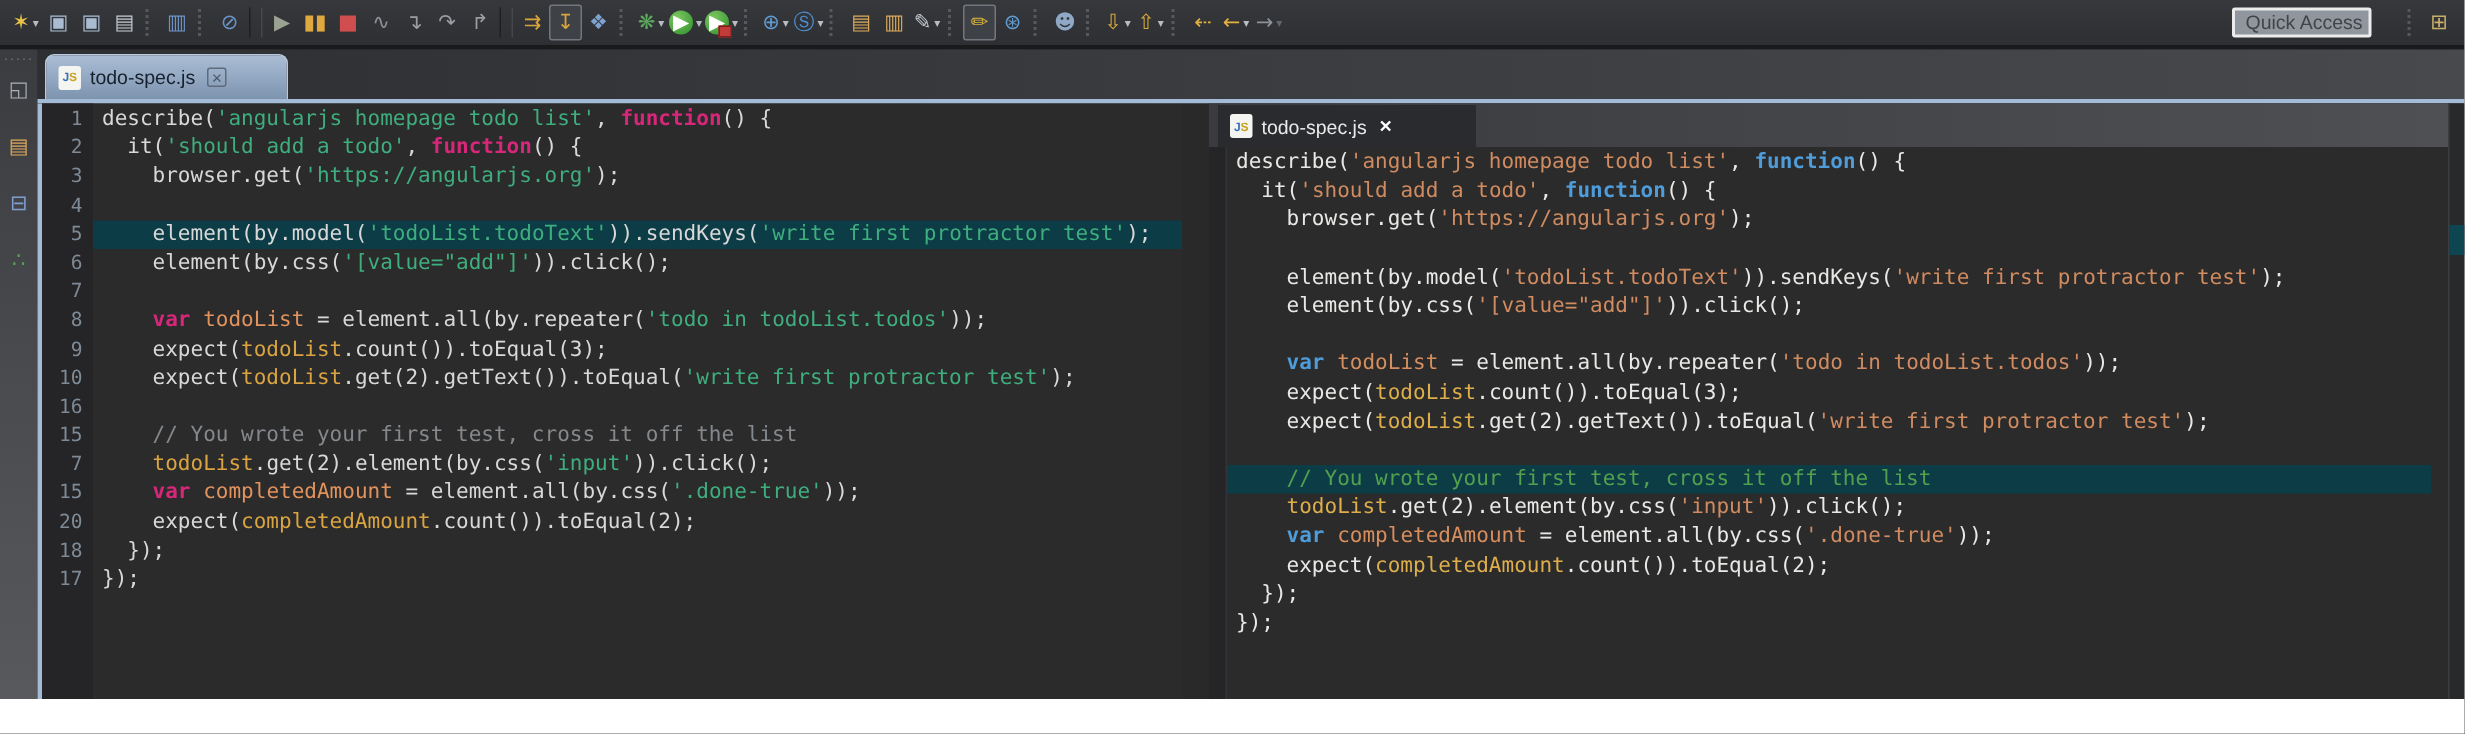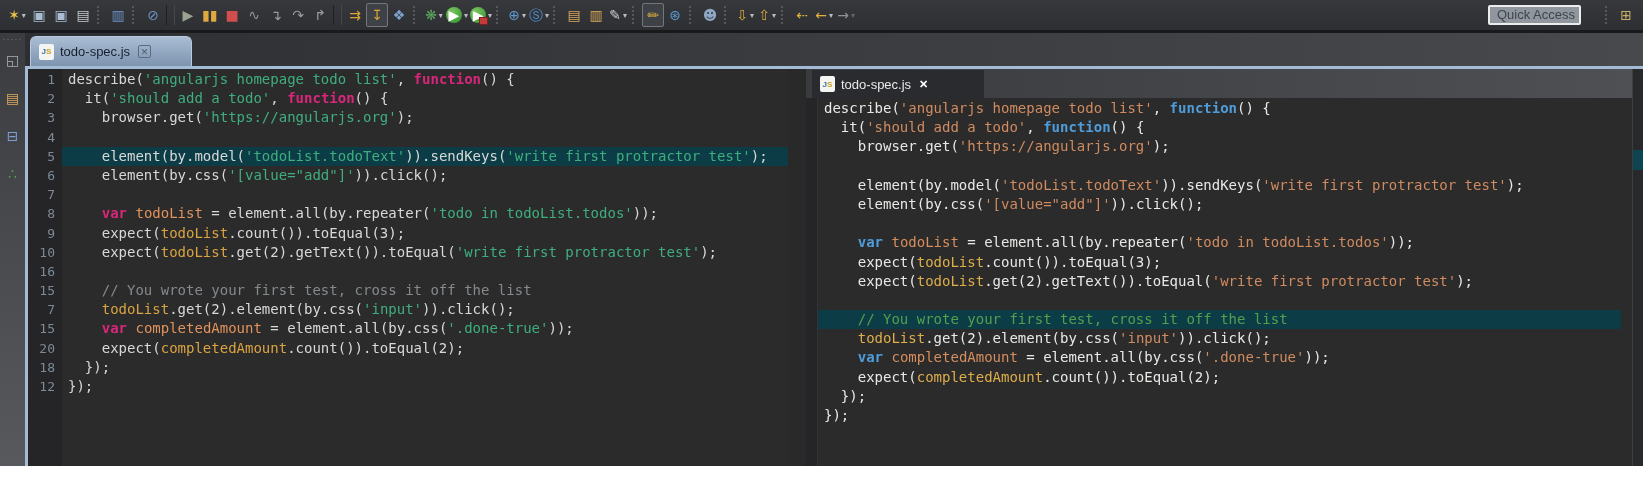--- a/index.html
+++ b/index.html
@@ -261,21 +261,21 @@
         <div data-name="line-number">7</div>
         <div data-name="line-number">8</div>
         <div data-name="line-number">9</div>
         <div data-name="line-number">10</div>
         <div data-name="line-number">16</div>
         <div data-name="line-number">15</div>
         <div data-name="line-number">7</div>
         <div data-name="line-number">15</div>
         <div data-name="line-number">20</div>
         <div data-name="line-number">18</div>
-        <div data-name="line-number">12</div>
+        <div data-name="line-number">17</div>
       </div>
     <div class="code" id="code-left" data-name="code-area-left">
         <div class="code-line" data-name="code-line"><span class="tok-d" data-name="code-token">describe(</span><span class="tok-s" data-name="code-token">'angularjs homepage todo list'</span><span class="tok-d" data-name="code-token">, </span><span class="tok-k" data-name="code-token">function</span><span class="tok-d" data-name="code-token">() {</span></div>
         <div class="code-line" data-name="code-line"><span class="tok-d" data-name="code-token">  it(</span><span class="tok-s" data-name="code-token">'should add a todo'</span><span class="tok-d" data-name="code-token">, </span><span class="tok-k" data-name="code-token">function</span><span class="tok-d" data-name="code-token">() {</span></div>
         <div class="code-line" data-name="code-line"><span class="tok-d" data-name="code-token">    browser.get(</span><span class="tok-s" data-name="code-token">'https://angularjs.org'</span><span class="tok-d" data-name="code-token">);</span></div>
         <div class="code-line" data-name="code-line">&nbsp;</div>
         <div class="code-line active" data-name="code-line"><span class="tok-d" data-name="code-token">    element(by.model(</span><span class="tok-s" data-name="code-token">'todoList.todoText'</span><span class="tok-d" data-name="code-token">)).sendKeys(</span><span class="tok-s" data-name="code-token">'write first protractor test'</span><span class="tok-d" data-name="code-token">);</span></div>
         <div class="code-line" data-name="code-line"><span class="tok-d" data-name="code-token">    element(by.css(</span><span class="tok-s" data-name="code-token">'[value="add"]'</span><span class="tok-d" data-name="code-token">)).click();</span></div>
         <div class="code-line" data-name="code-line">&nbsp;</div>
         <div class="code-line" data-name="code-line"><span class="tok-d" data-name="code-token">    </span><span class="tok-k" data-name="code-token">var</span><span class="tok-d" data-name="code-token"> </span><span class="tok-v" data-name="code-token">todoList</span><span class="tok-d" data-name="code-token"> = element.all(by.repeater(</span><span class="tok-s" data-name="code-token">'todo in todoList.todos'</span><span class="tok-d" data-name="code-token">));</span></div>

